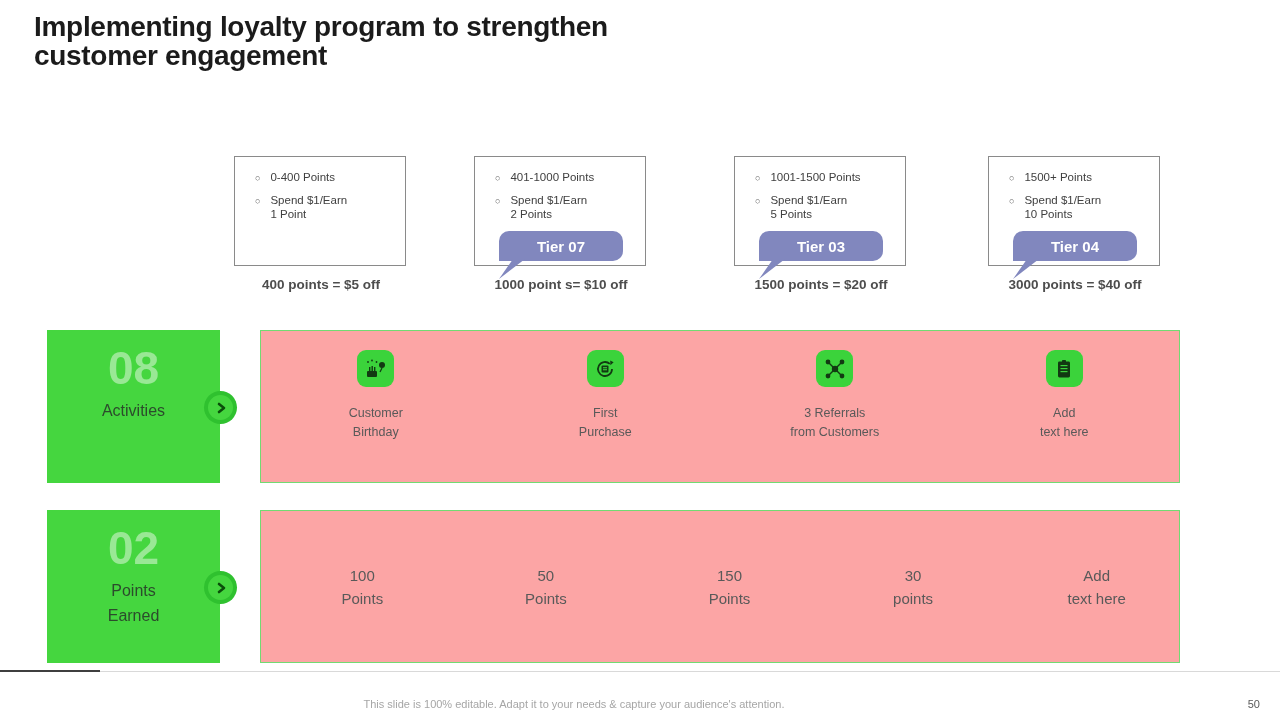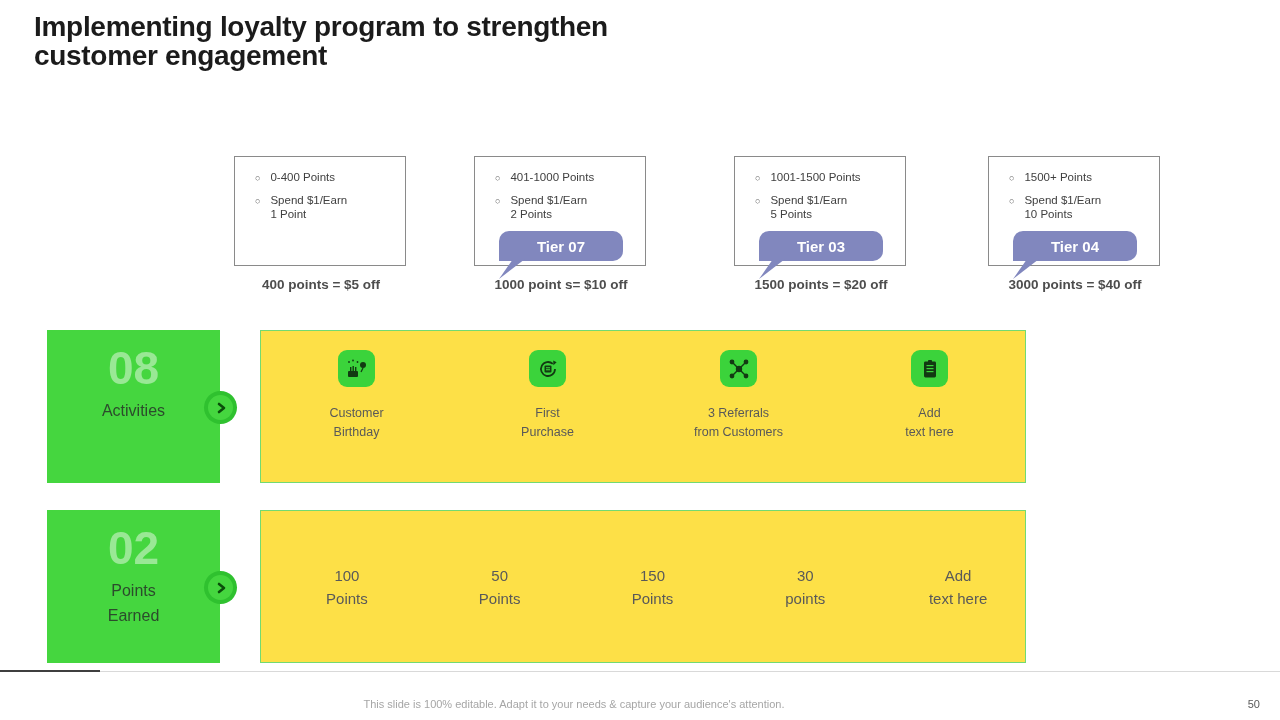--- a/index.html
+++ b/index.html
@@ -51,22 +51,22 @@
              color:rgba(255,255,255,0.45); line-height:52px; }
   .sec-title { margin-top:4px; font-size:16px; font-weight:normal; color:#2c4b2c;
                line-height:25px; white-space:pre-line; }
   .sec-chevron { position:absolute; left:204px; width:33px; height:33px;
                  border-radius:50%; background:#2fc12f; z-index:3;
                  display:flex; align-items:center; justify-content:center; }
   .sec-chevron.r1 { top:391px; } .sec-chevron.r2 { top:571px; }
   .sec-chevron .inner { width:25px; height:25px; border-radius:50%; background:#45d63f;
                         display:flex; align-items:center; justify-content:center; }
 
-  .panel { position:absolute; left:260px; width:766px; height:153px;
-           background:#fde047; border:1px solid #72da72; display:flex; }
+  .panel { position:absolute; left:260px; width:920px; height:153px;
+           background:#fca5a5; border:1px solid #72da72; display:flex; }
   .panel.r1 { top:330px; } .panel.r2 { top:510px; }
   .col { flex:1; display:flex; flex-direction:column; align-items:center; }
   .panel.r1 .col { padding-top:19px; }
   .panel.r2 .col { justify-content:center; }
   .icon-tile { width:37px; height:37px; border-radius:9px; background:#3bd33b;
                display:flex; align-items:center; justify-content:center; }
   .act-label { margin-top:17px; font-size:12.5px; line-height:19px; color:#595959;
                text-align:center; white-space:pre-line; }
   .pts-label { font-size:15px; line-height:23px; color:#595959;
                text-align:center; white-space:pre-line;margin-left:19px; }

